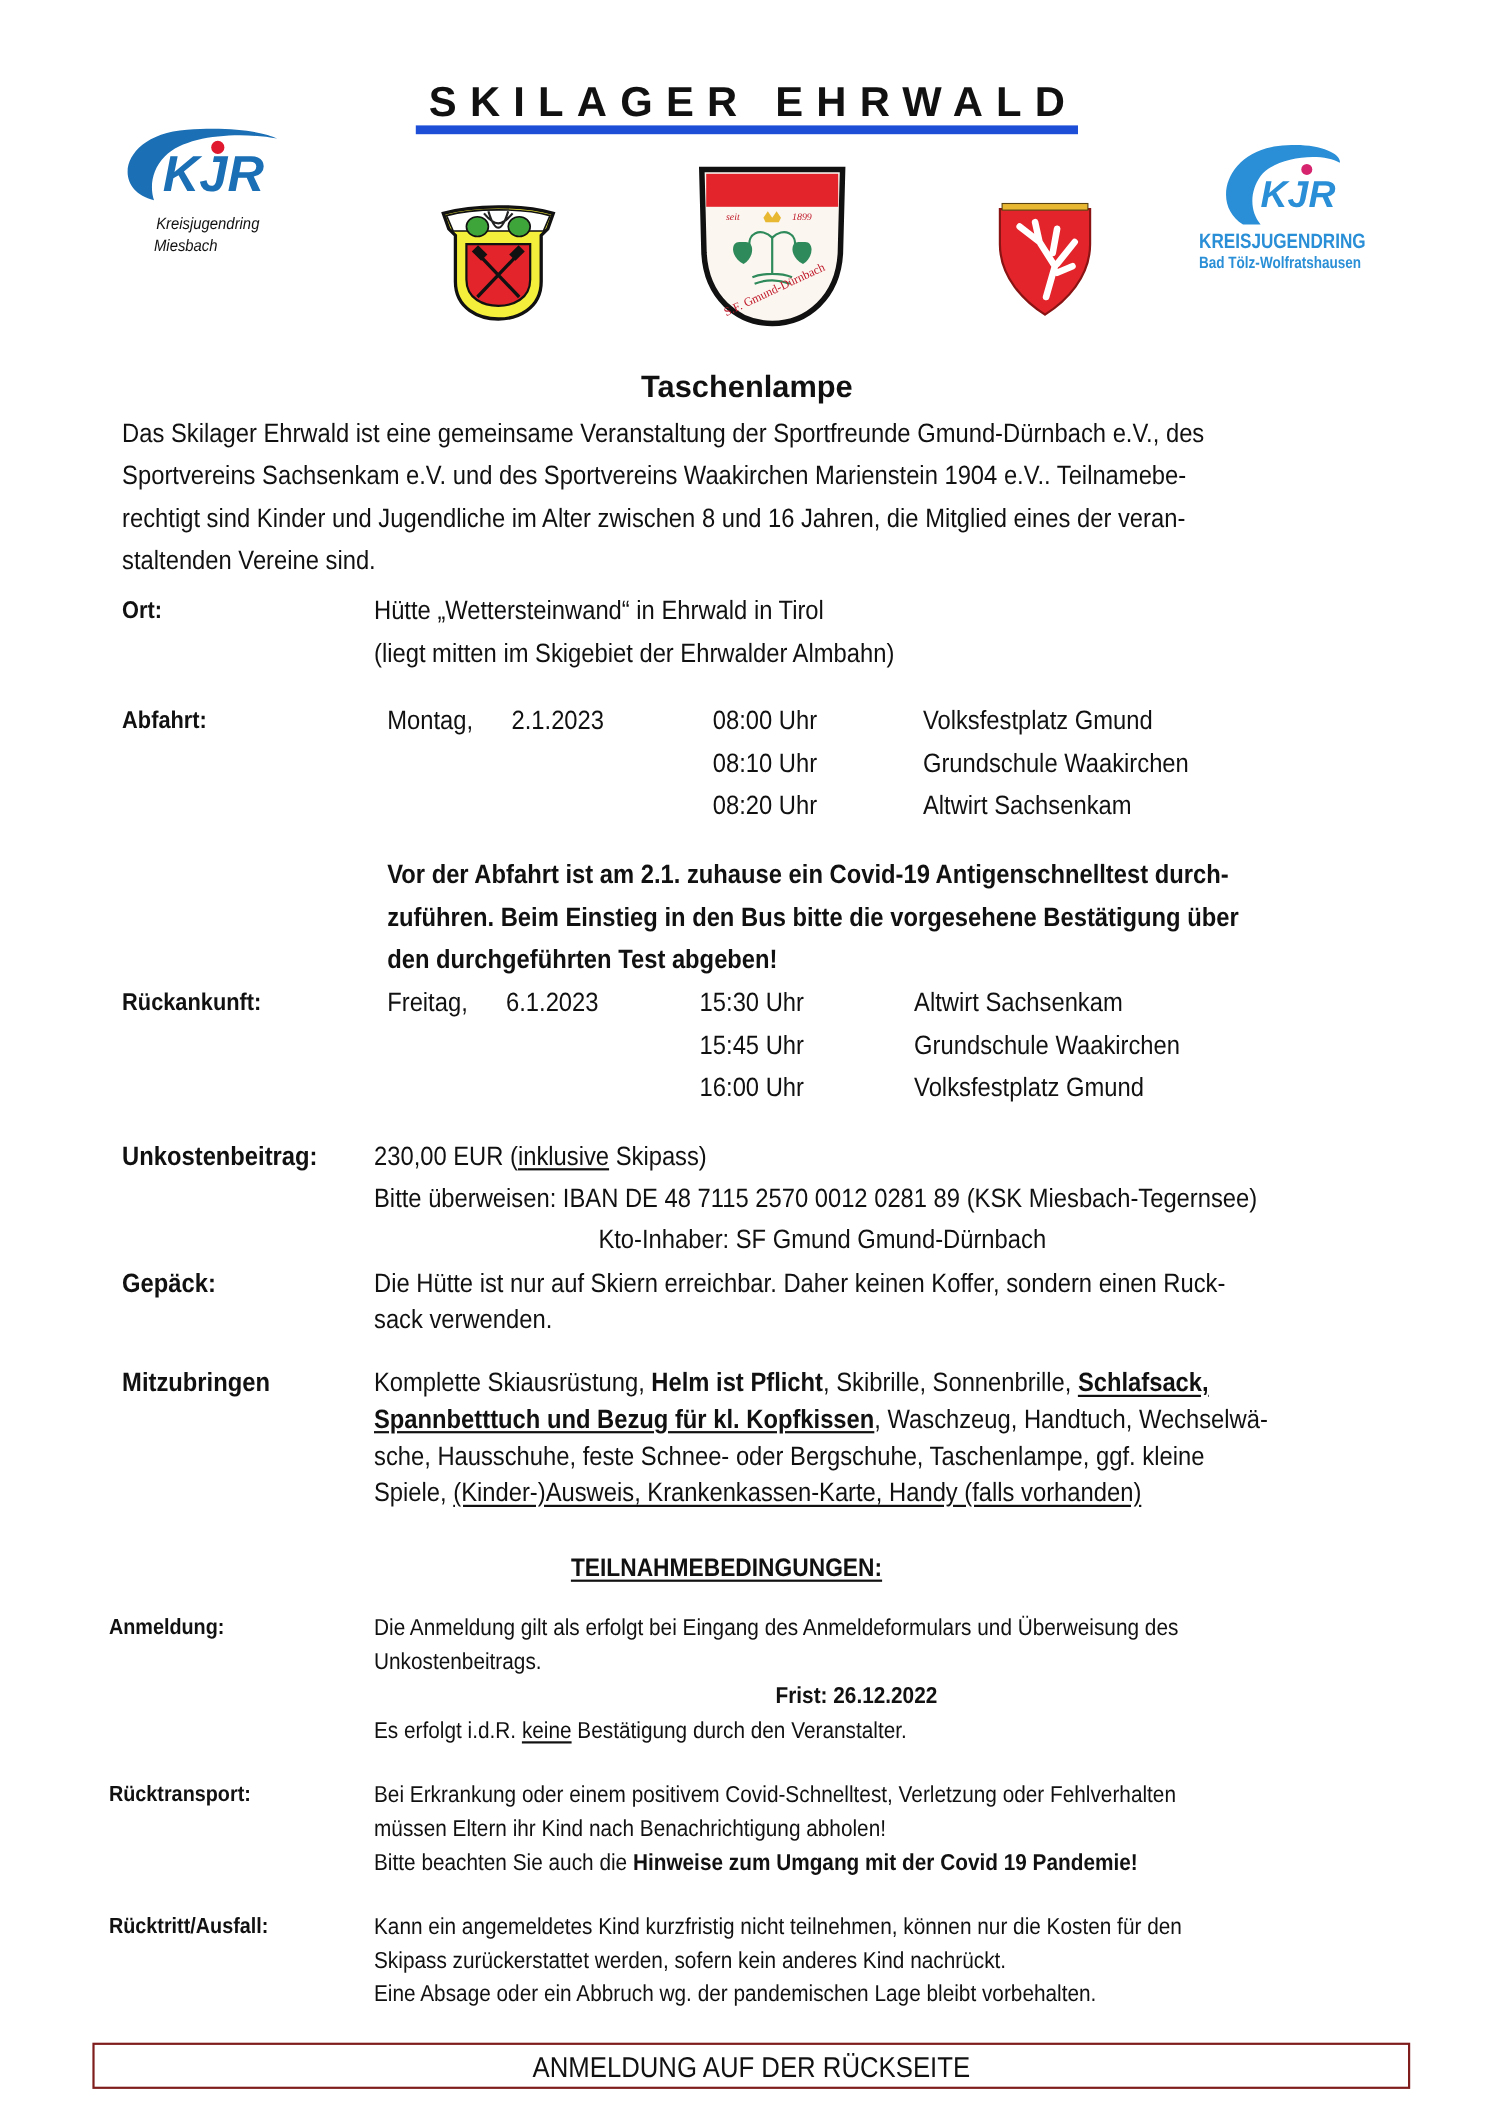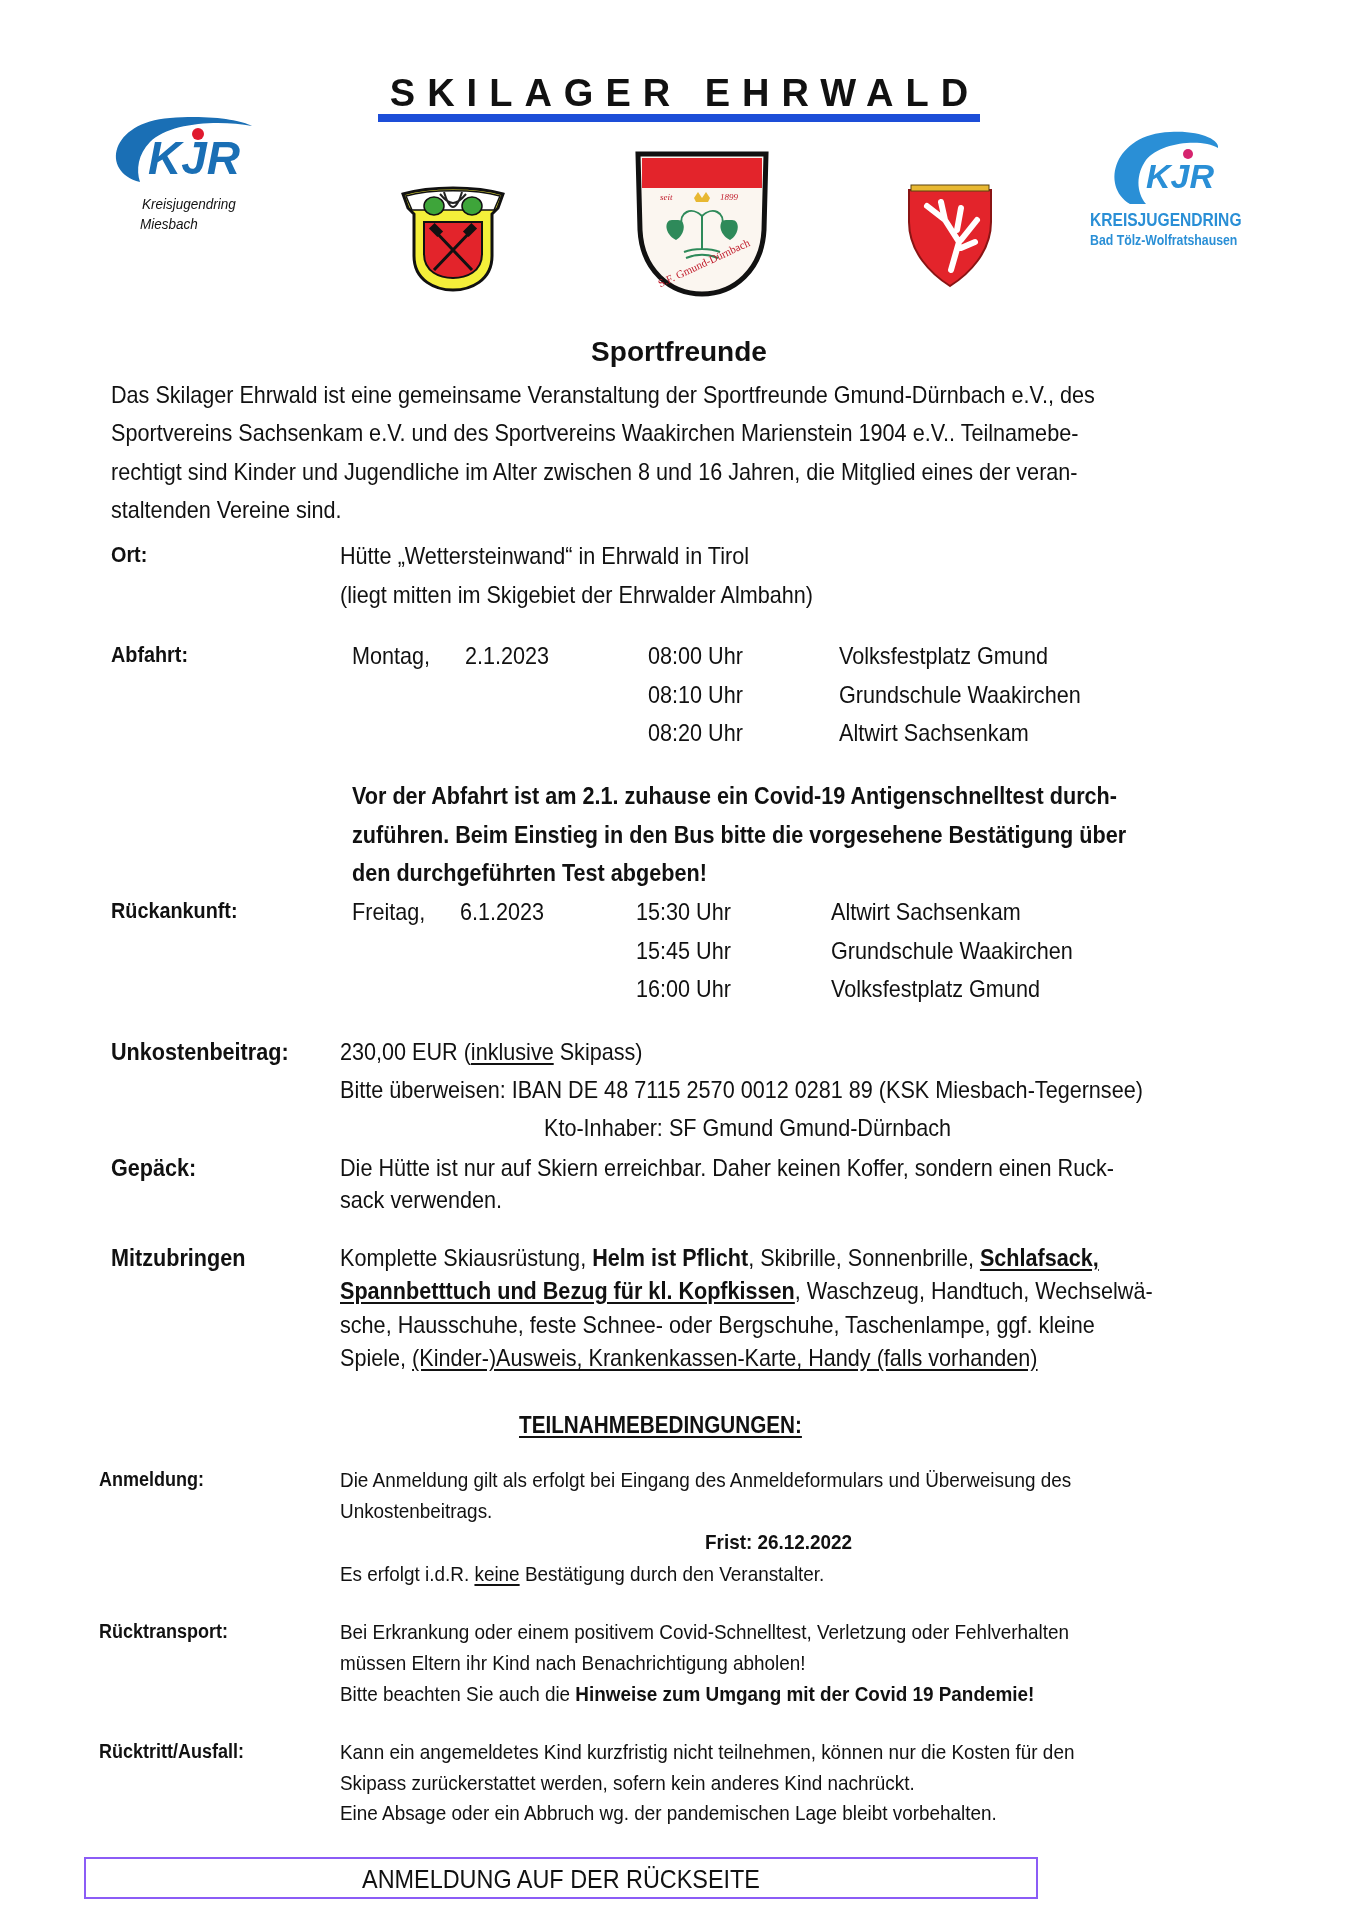--- a/index.html
+++ b/index.html
@@ -10,22 +10,22 @@
   .ts { font-size:21px; transform-origin:left center; transform:scaleX(0.9); }
   .b { font-weight:bold; }
   .u { text-decoration:underline; text-underline-offset:3px; }
   .lbl { font-size:22px; font-weight:bold; transform-origin:left center; transform:scaleX(0.9); }
   .lbls { font-size:20px; font-weight:bold; transform-origin:left center; transform:scaleX(0.9); }
   #title { left:0; width:1358px; text-align:center; top:74px; }
   #title span { display:inline-block; font-size:38px; font-weight:bold; letter-spacing:12px;
                 padding-left:12px; border-bottom:8px solid #1d4ed8; padding-bottom:2px; }
   .center { left:0; width:1358px; text-align:center; }
   .logo { position:absolute; }
-  #bottom-box { position:absolute; left:84px; top:1857px; width:954px; height:42px;
-                border:2px solid #8b5cf6; box-sizing:border-box; text-align:center; }
+  #bottom-box { position:absolute; left:84px; top:1857px; width:1198px; height:42px;
+                border:2px solid #7f1d1d; box-sizing:border-box; text-align:center; }
   #bottom-box span { font-size:26px; line-height:40px; display:inline-block; transform:scaleX(0.9); }
 </style>
 </head>
 <body>
 
 <div id="title" class="abs"><span>SKILAGER EHRWALD</span></div>
 
 <div class="logo" style="left:100px; top:112px; width:170px; height:125px;">
   <svg width="170" height="80" viewBox="0 0 170 80">
     <path d="M40 70 C0 60 10 10 70 6 C110 3 140 8 152 14 C120 8 70 10 50 30 C38 42 36 58 40 70 Z" fill="#1a6fb5"></path>
@@ -76,21 +76,21 @@
 <div class="logo" style="left:1090px; top:126px; width:175px; height:125px;">
   <svg width="175" height="82" viewBox="0 0 175 82">
     <path d="M40 78 C10 60 24 8 80 6 C110 4 130 14 128 22 C112 12 70 16 56 34 C46 48 46 66 56 78 Z" fill="#2a8fd6"></path>
     <text x="56" y="62" font-family="Liberation Sans, sans-serif" font-weight="bold" font-style="italic" font-size="34" fill="#2a8fd6">KJR</text>
     <circle cx="98" cy="28" r="5" fill="#d6246e"></circle>
   </svg>
   <div class="abs" style="left:0px; top:84px; font-size:19px; font-weight:bold; color:#2a8fd6; transform:scaleX(0.82); transform-origin:left;">KREISJUGENDRING</div>
   <div class="abs" style="left:0px; top:106px; font-size:15px; font-weight:bold; color:#2a8fd6; transform:scaleX(0.82); transform-origin:left;">Bad Tölz-Wolfratshausen</div>
 </div>
 
-<div class="abs center b" style="top:338px; font-size:28px;">Sportfreunde</div>
+<div class="abs center b" style="top:338px; font-size:28px;">Taschenlampe</div>
 
 <div>
   <div class="abs t" style="left:111px; top:383px;">Das Skilager Ehrwald ist eine gemeinsame Veranstaltung der Sportfreunde Gmund-Dürnbach e.V., des</div>
   <div class="abs t" style="left:111px; top:421px;">Sportvereins Sachsenkam e.V. und des Sportvereins Waakirchen Marienstein 1904 e.V.. Teilnamebe-</div>
   <div class="abs t" style="left:111px; top:460px;">rechtigt sind Kinder und Jugendliche im Alter zwischen 8 und 16 Jahren, die Mitglied eines der veran-</div>
   <div class="abs t" style="left:111px; top:498px;">staltenden Vereine sind.</div>
 </div>
 
 <div class="abs lbl" style="left:111px; top:544px;">Ort:</div>
 <div class="abs t" style="left:340px; top:544px;">Hütte „Wettersteinwand“ in Ehrwald in Tirol</div>

